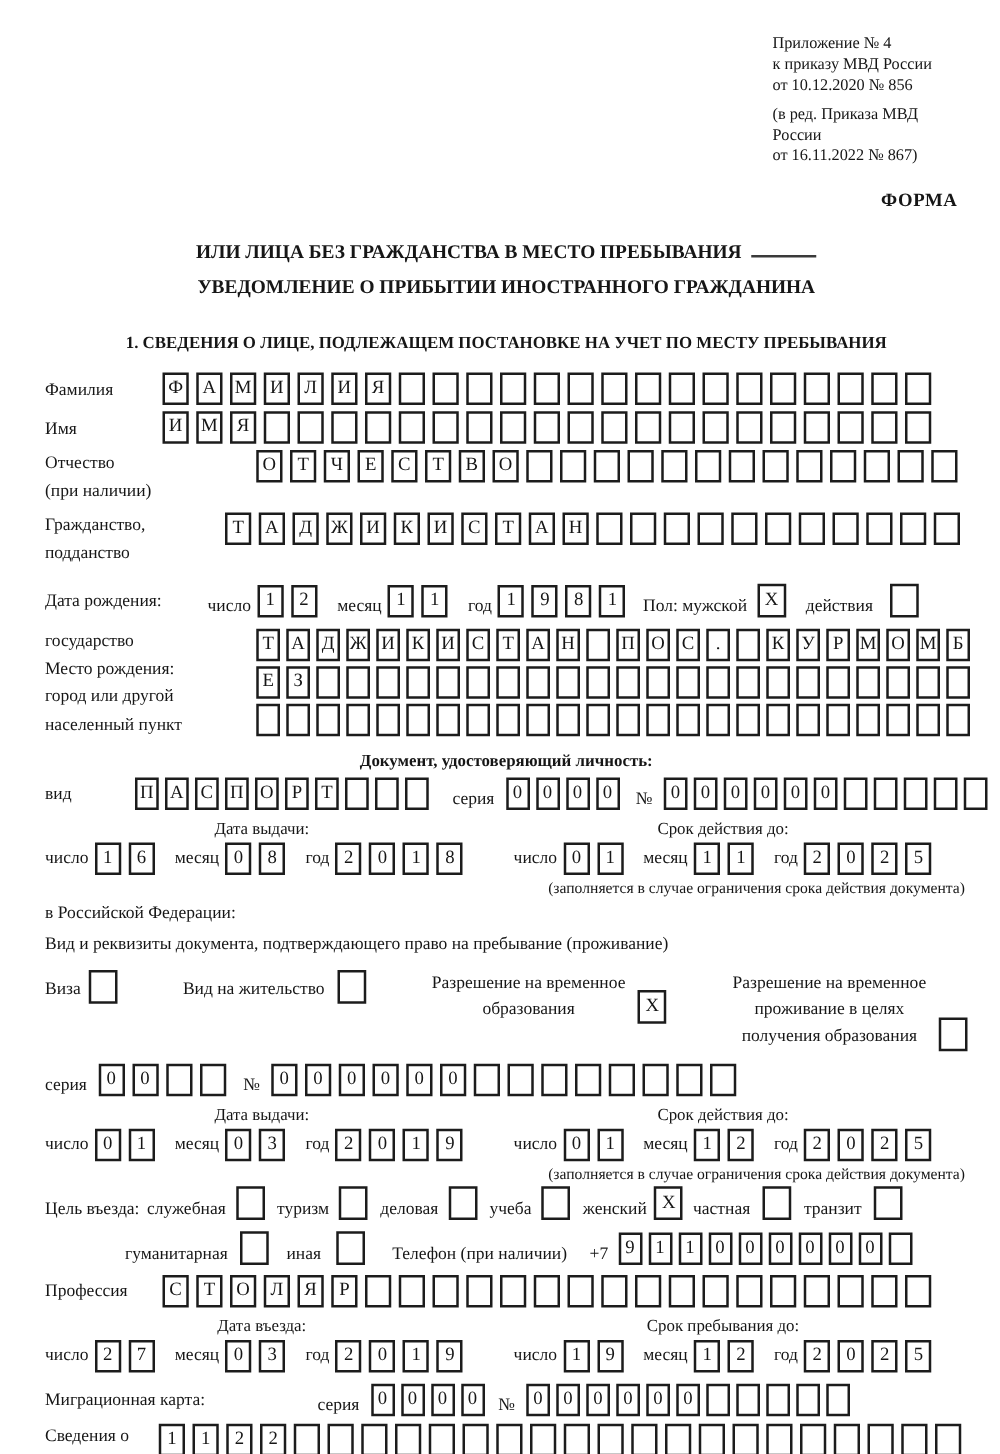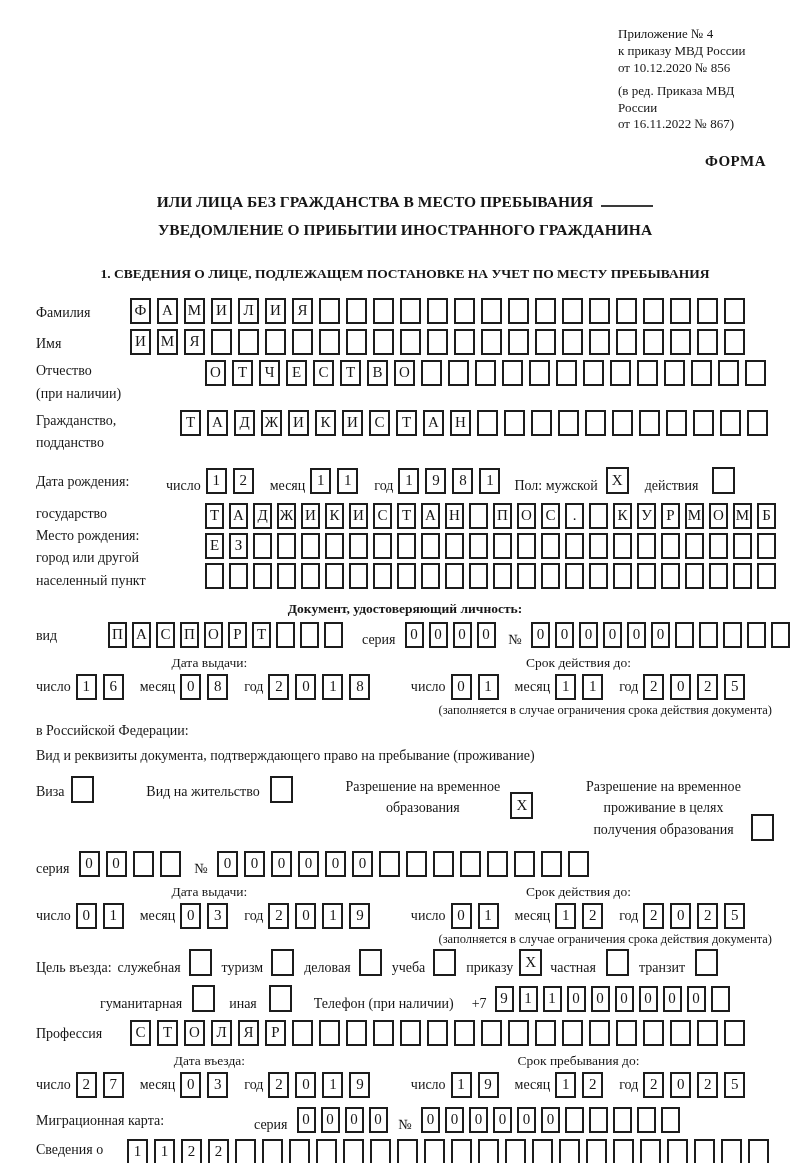--- a/index.html
+++ b/index.html
@@ -491,21 +491,21 @@
   <div class="crow" style="margin-top:2px">
     <span>Цель въезда:</span>
     <span style="margin-left:6px">служебная</span>
     <span class="chk" style="margin-left:8px"></span>
     <span style="margin-left:10px">туризм</span>
     <span class="chk" style="margin-left:8px"></span>
     <span style="margin-left:10px">деловая</span>
     <span class="chk" style="margin-left:8px"></span>
     <span style="margin-left:10px">учеба</span>
     <span class="chk" style="margin-left:8px"></span>
-    <span style="margin-left:10px">приказу</span>
+    <span style="margin-left:10px">женский</span>
     <span class="chk" style="margin-left:6px">X</span>
     <span style="margin-left:8px">частная</span>
     <span class="chk" style="margin-left:10px"></span>
     <span style="margin-left:10px">транзит</span>
     <span class="chk" style="margin-left:10px"></span>
   </div>
 
   <div class="crow" style="margin-top:9px">
     <span style="margin-left:64px">гуманитарная</span>
     <span class="chk" style="margin-left:10px"></span>

